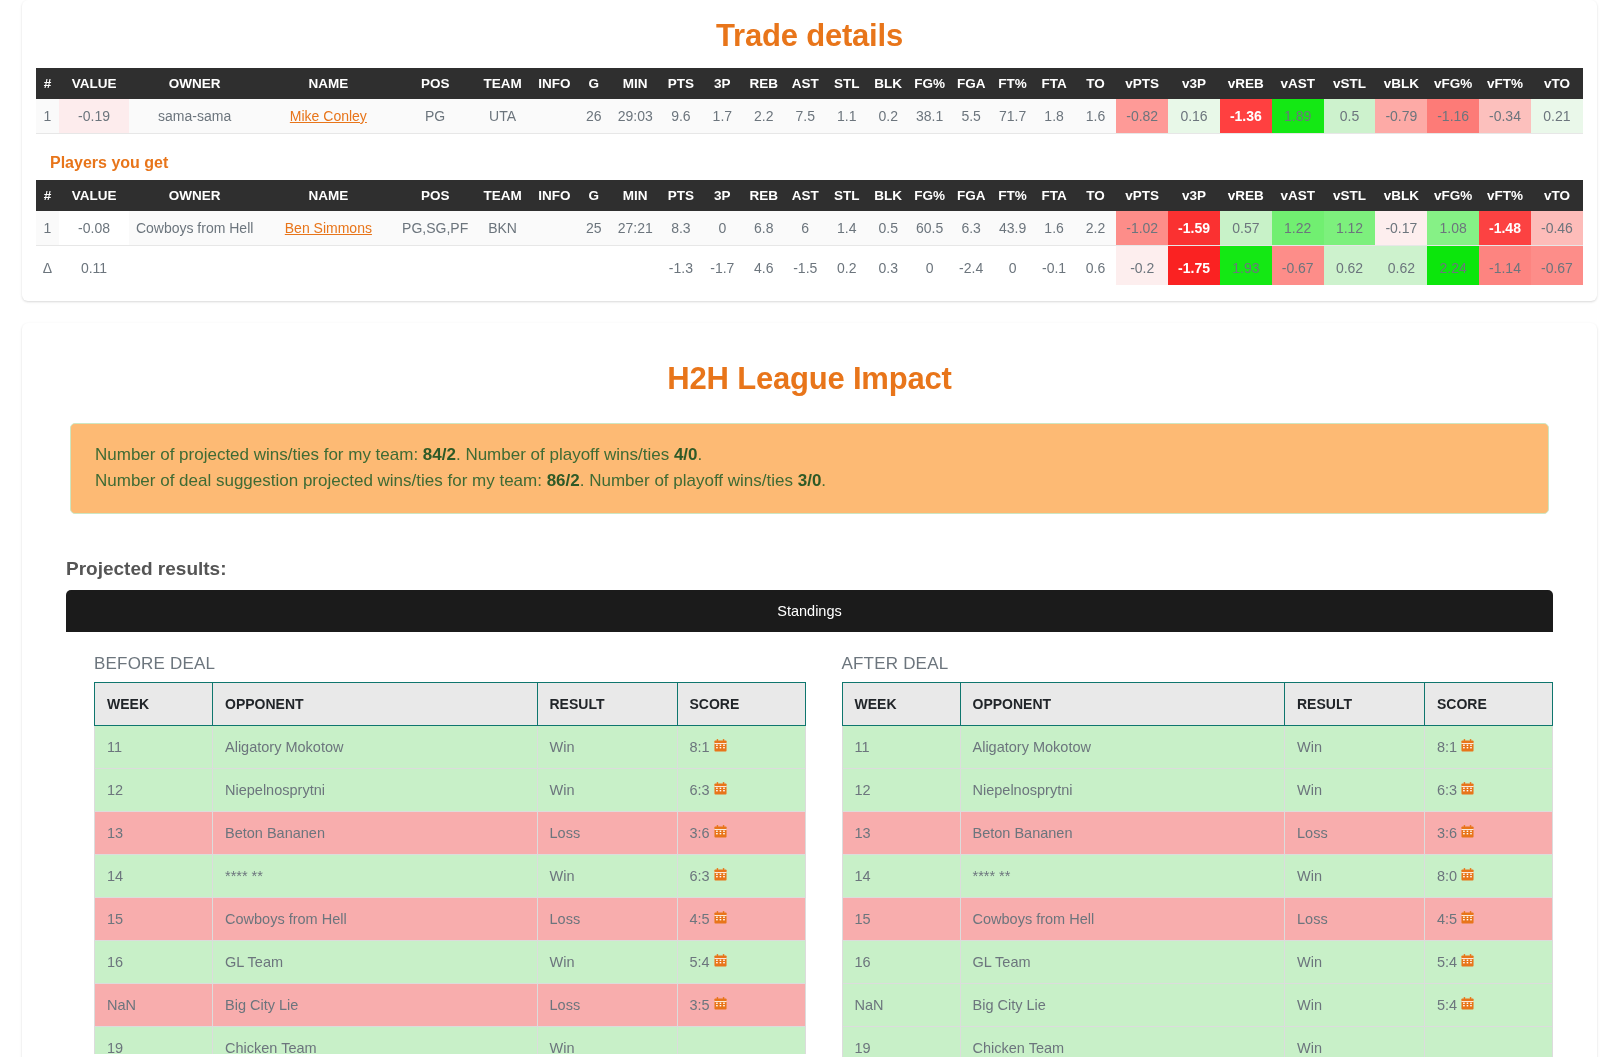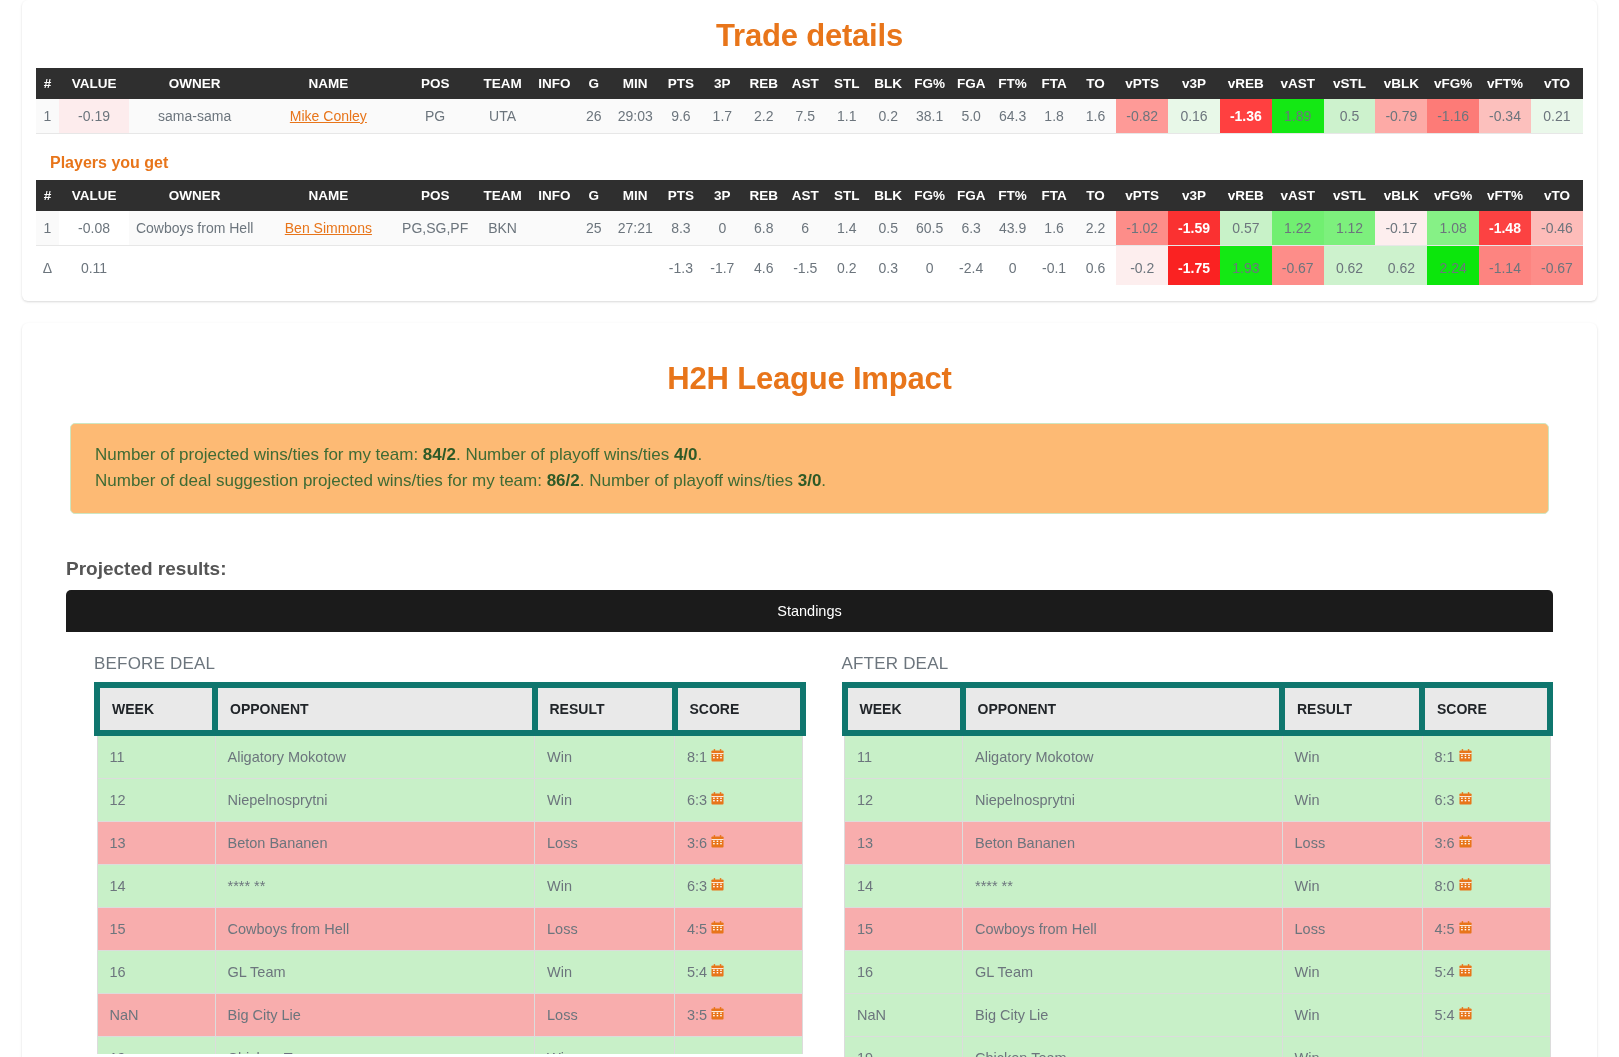--- a/index.html
+++ b/index.html
@@ -152,21 +152,21 @@
     font-size: 14px;
     border: 1px solid #dcdcdc;
   }
   table.stable th {
     background: #e9e9e9;
     color: #212529;
     font-weight: bold;
     font-size: 14px;
     text-align: left;
     padding: 13px 12px;
-    border: 6px solid #0f766e;
+    border: 1px solid #0f766e;
     white-space: nowrap;
   }
   table.stable td {
     padding: 13px 12px;
     border: 1px solid #dcdcdc;
     color: #6c757d;
     font-size: 14.5px;
     white-space: nowrap;
   }
   tr.win td { background: #c8f0c8; }
@@ -241,22 +241,22 @@
             <td></td>
             <td>26</td>
             <td>29:03</td>
             <td>9.6</td>
             <td>1.7</td>
             <td>2.2</td>
             <td>7.5</td>
             <td>1.1</td>
             <td>0.2</td>
             <td>38.1</td>
-            <td>5.0</td>
-            <td>64.3</td>
+            <td>5.5</td>
+            <td>71.7</td>
             <td>1.8</td>
             <td>1.6</td>
             <td class="vcell" style="background:#fe9a97 !important">-0.82</td>
             <td class="vcell" style="background:#e8f8e8 !important">0.16</td>
             <td class="vcell vstrong" style="background:#ff4040 !important">-1.36</td>
             <td class="vcell" style="background:#14e814 !important">1.89</td>
             <td class="vcell" style="background:#cdf2cd !important">0.5</td>
             <td class="vcell" style="background:#fdaaa6 !important">-0.79</td>
             <td class="vcell" style="background:#fd7b77 !important">-1.16</td>
             <td class="vcell" style="background:#fcc0bd !important">-0.34</td>

